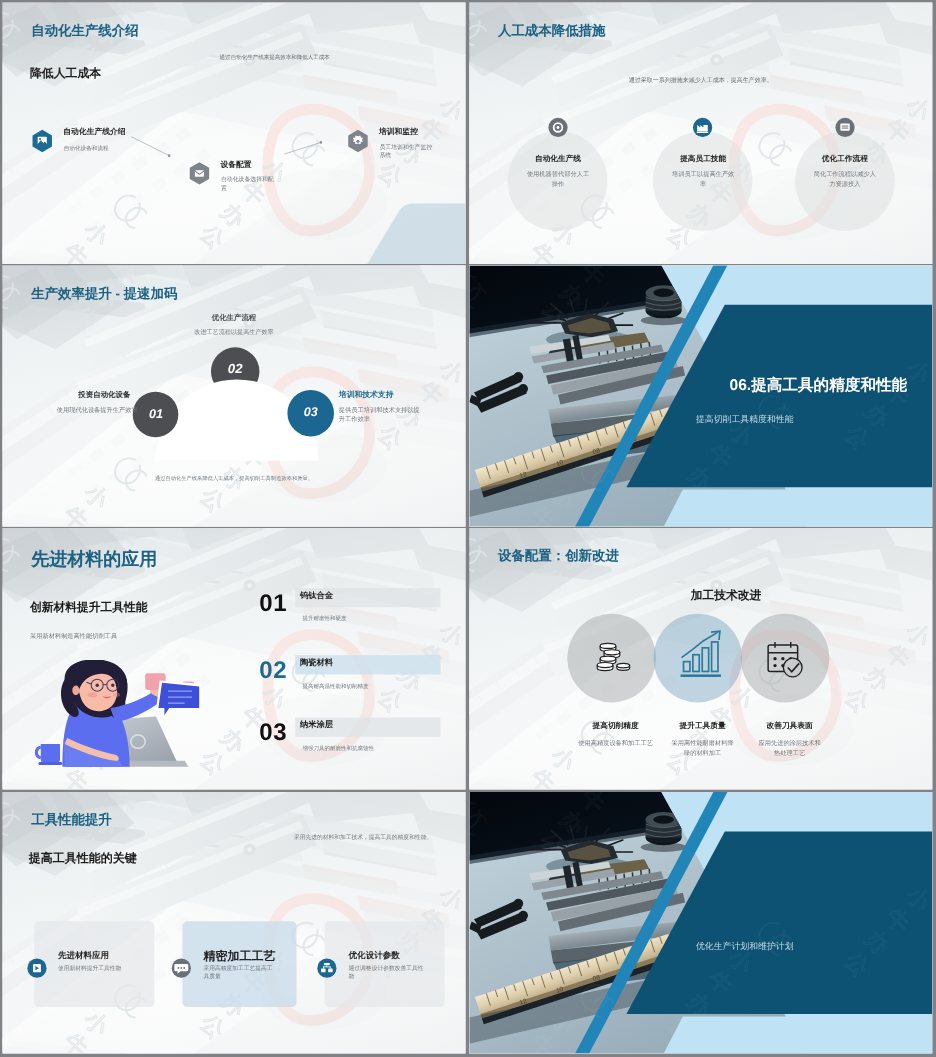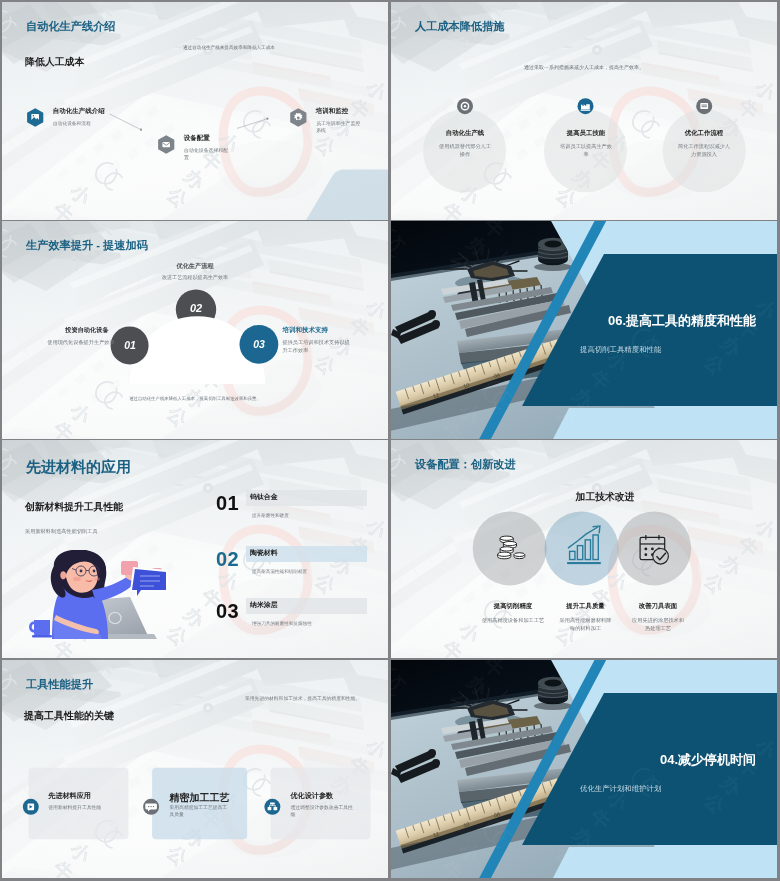--- a/index.html
+++ b/index.html
@@ -1598,17 +1598,16 @@
         <use href="#wmt_b" transform="translate(360,252) rotate(43)"></use>
         <use href="#wmt_b" transform="translate(190,-256) rotate(43)"></use>
         <use href="#wmt_b" transform="translate(296,-104) rotate(43)"></use>
         <use href="#wmt_b" transform="translate(402,48) rotate(43)"></use>
         <use href="#wmt_b" transform="translate(508,200) rotate(43)"></use>
         <use href="#wmt_b" transform="translate(338,-308) rotate(43)"></use>
         <use href="#wmt_b" transform="translate(444,-156) rotate(43)"></use>
         <use href="#wmt_b" transform="translate(550,-4) rotate(43)"></use>
         <use href="#wmt_b" transform="translate(656,148) rotate(43)"></use>
       </svg>
-    <div class="stitle4">04.减少停机时间</div>
     <div class="sub4">优化生产计划和维护计划</div>
   </div>
 
 </div>
 
 </body></html>

